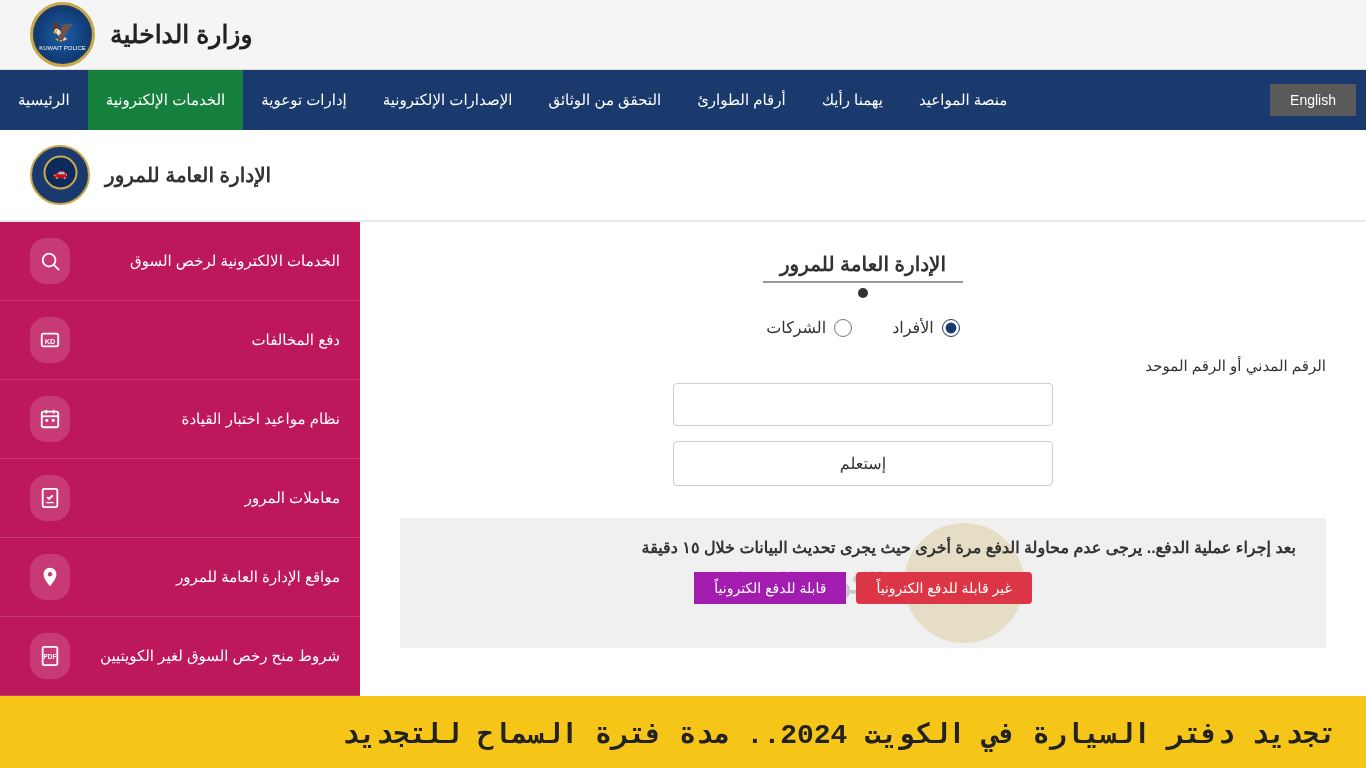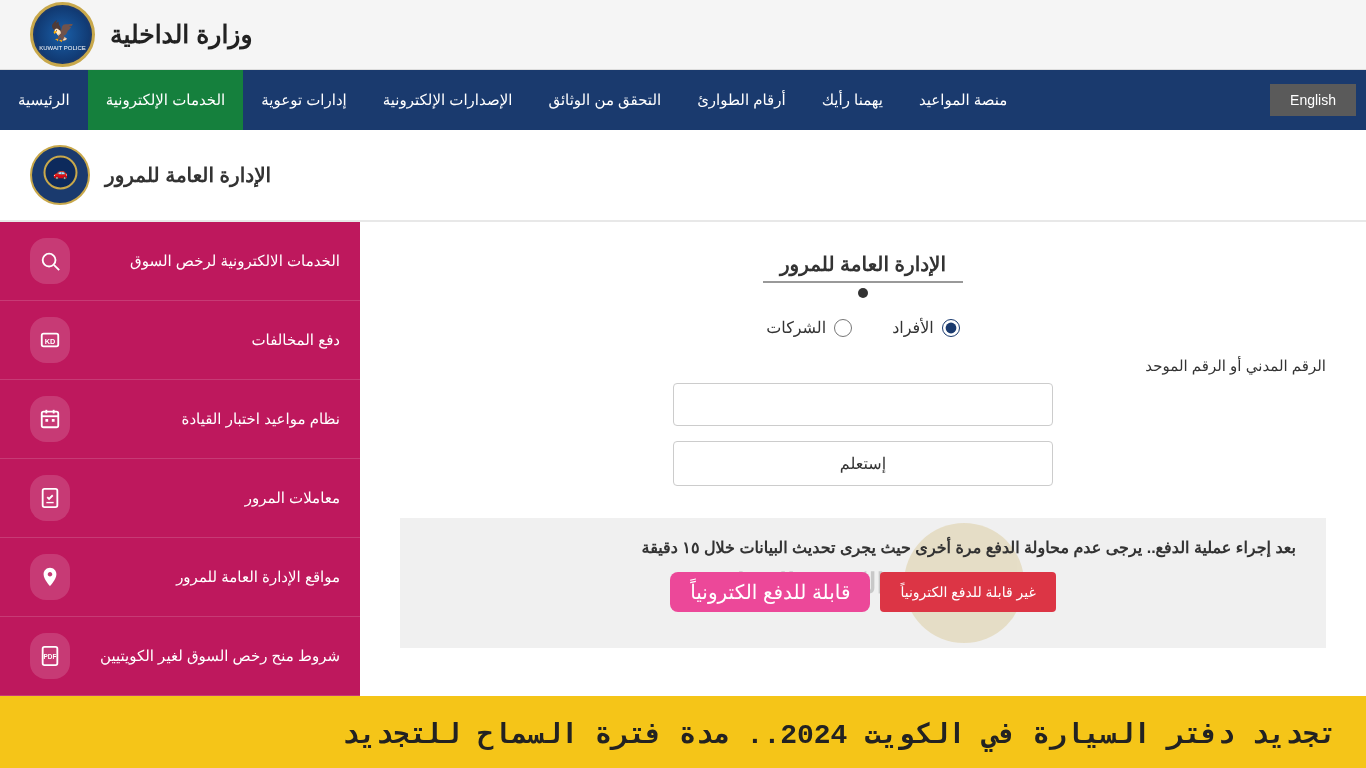--- a/index.html
+++ b/index.html
@@ -243,26 +243,26 @@
       margin-bottom: 15px;
       font-weight: bold;
     }
     .notice-buttons {
       display: flex;
       gap: 10px;
       justify-content: center;
       margin-top: 10px;
     }
     .btn-green {
-      background: #ec4899;
+      background: #a21caf;
       color: white;
       padding: 8px 20px;
       border: none;
-      border-radius: 8px;
-      font-size: 20px;
+      border-radius: 0;
+      font-size: 14px;
       cursor: pointer;
     }
     .btn-red {
       background: #dc3545;
       color: white;
       padding: 8px 20px;
       border: none;
       border-radius: 4px;
       font-size: 14px;
       cursor: pointer;

